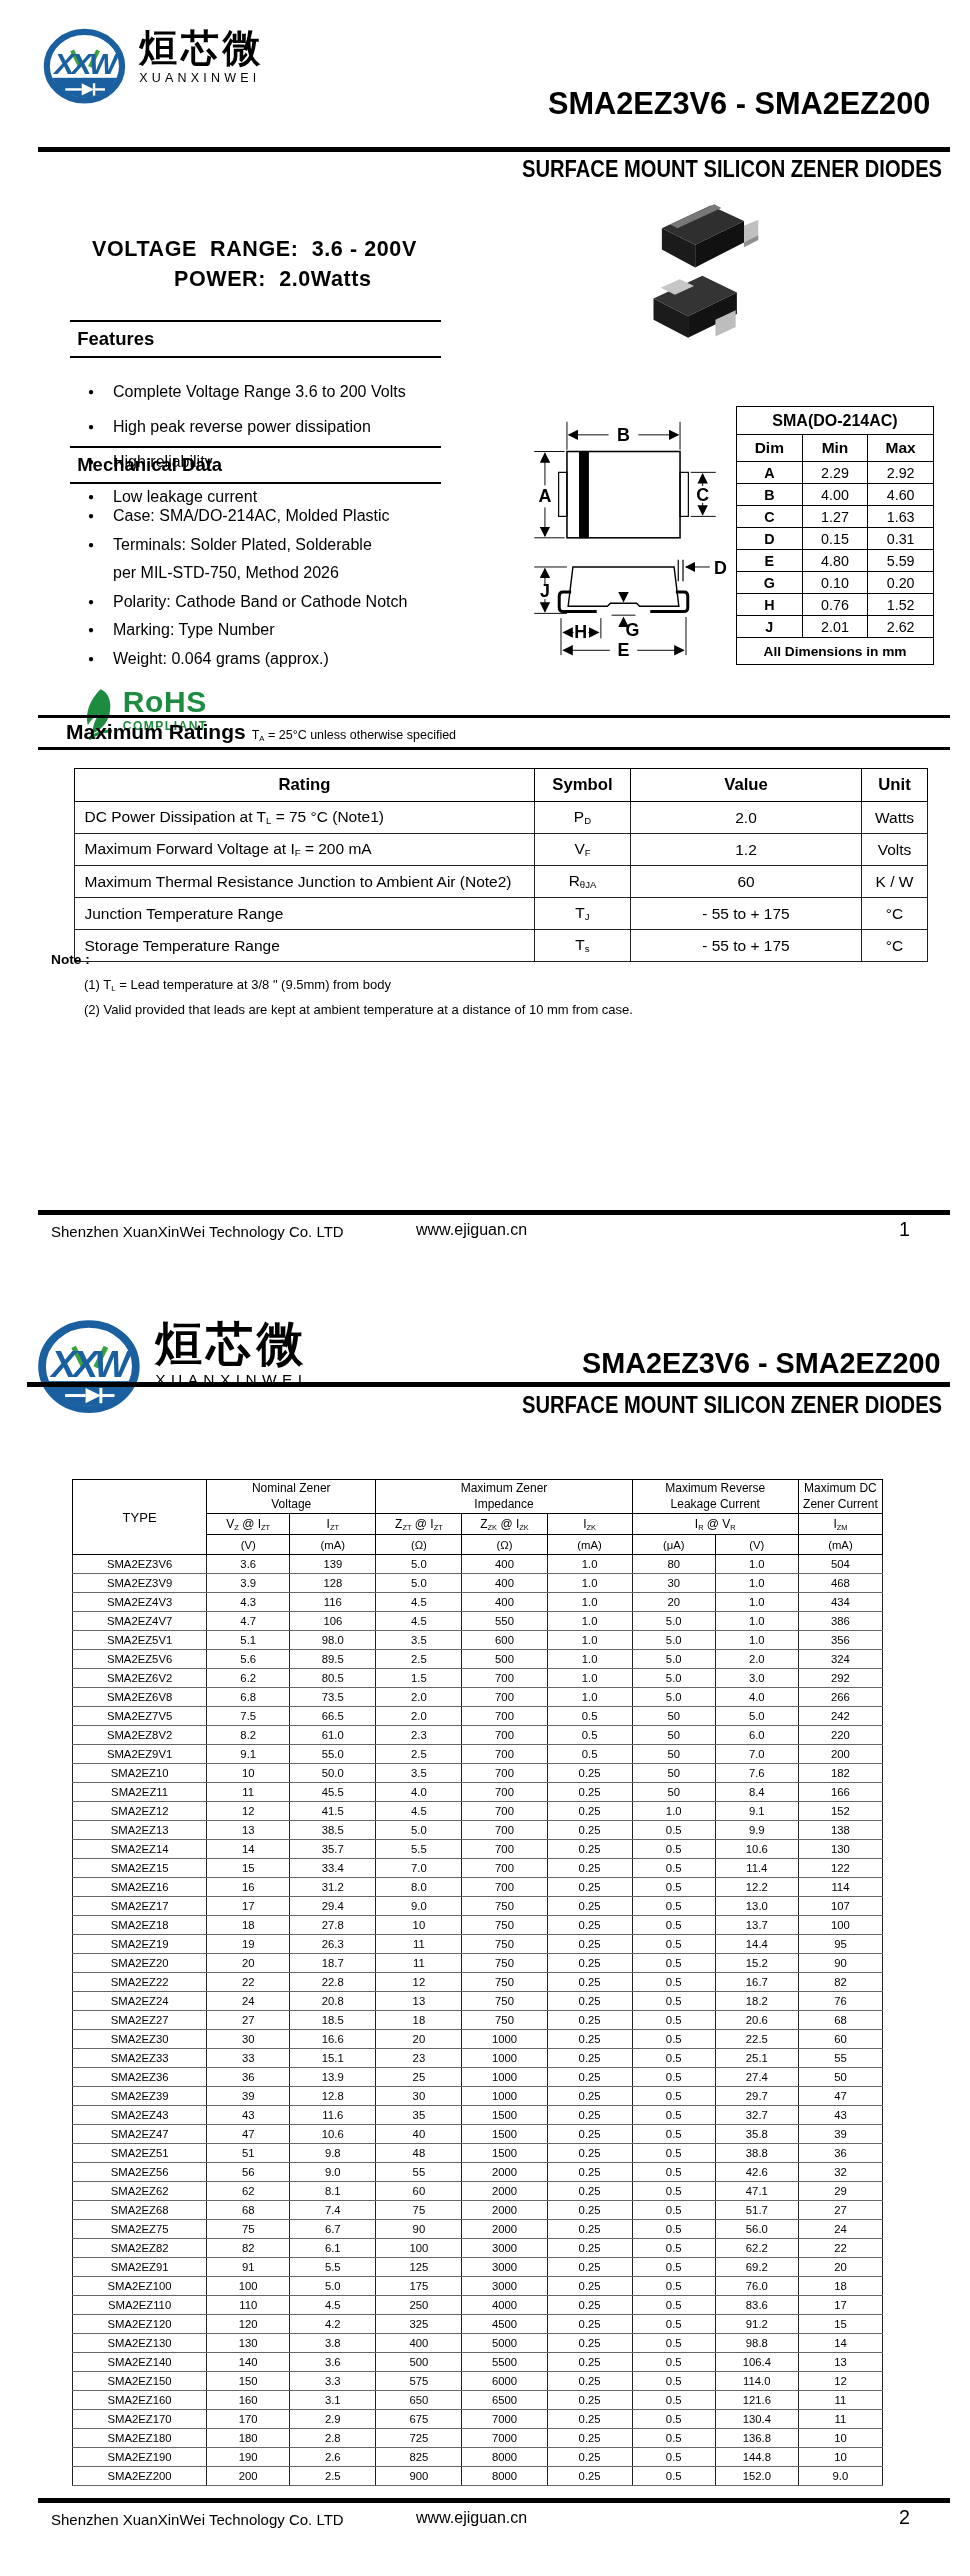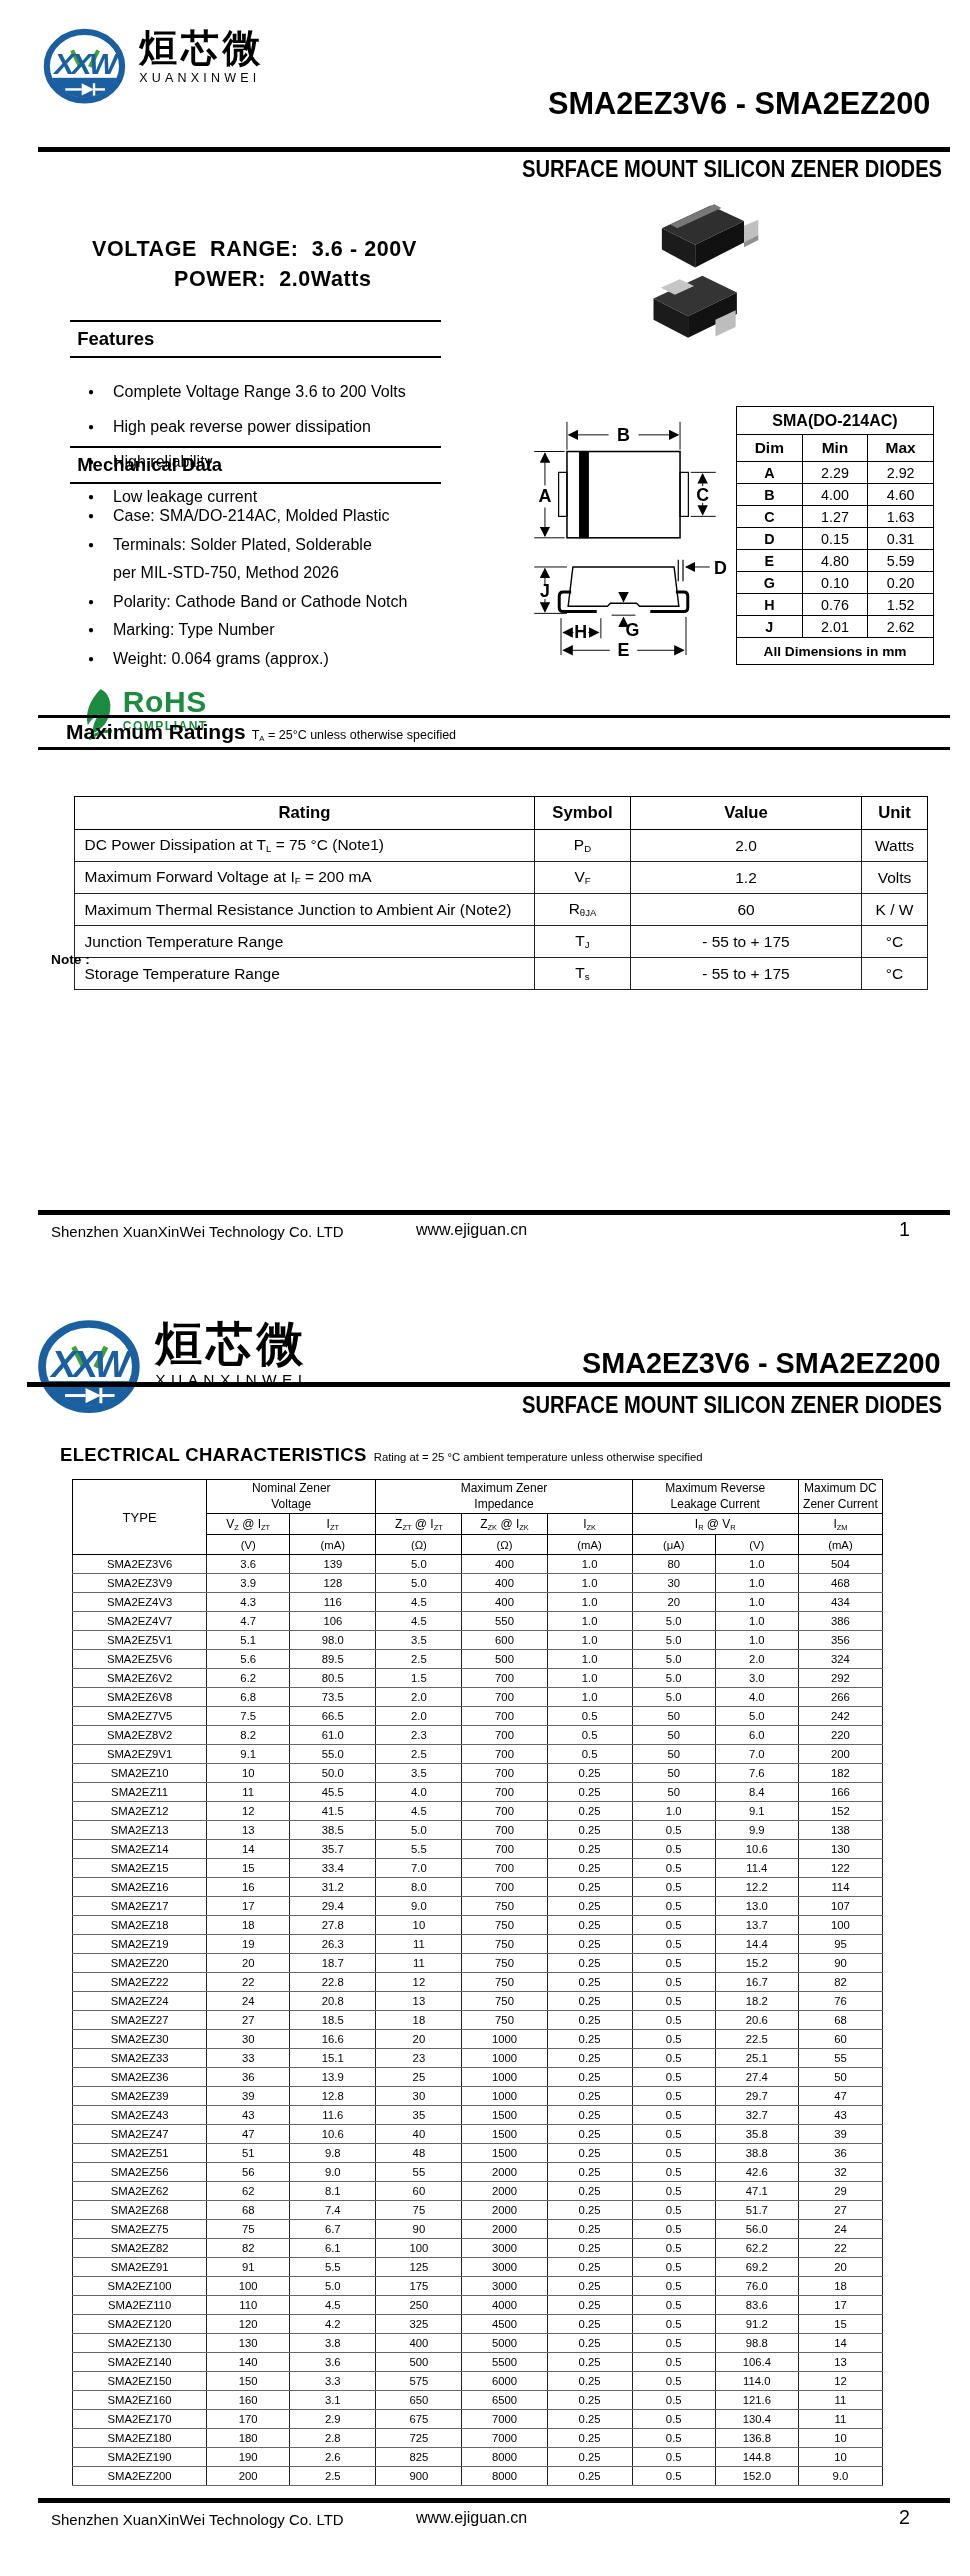--- a/index.html
+++ b/index.html
@@ -58,21 +58,21 @@
   .dim-title{font-size:16px;font-weight:600;height:27.4px;}
   .dim-h{font-size:15.5px;font-weight:bold;height:26px;}
   .dim-table tbody td{font-size:14.3px;height:21px;}
   .dim-table tbody td.dimL{font-weight:bold;}
   .dim-note{font-size:13.7px;font-weight:bold;height:26px;}
 
   
   .mr-band{left:38px;top:715px;width:912px;height:35px;border-top:3px solid #000;border-bottom:3px solid #000;display:flex;align-items:baseline;box-sizing:border-box;padding-top:2px;}
   .mr-title{font-size:21px;font-weight:bold;margin-left:28px;}
   .mr-cond{font-size:12.5px;margin-left:6px;}
-  .ratings-table{position:absolute;left:74px;top:796px;width:853px;border-collapse:collapse;border:1.2px solid #000;table-layout:fixed;}
+  .ratings-table{position:absolute;left:74px;top:768px;width:853px;border-collapse:collapse;border:1.2px solid #000;table-layout:fixed;}
   .ratings-table th{font-size:16.7px;font-weight:bold;height:30px;border:0.6px solid #000;}
   .ratings-table td{font-size:15.5px;height:29px;text-align:center;border:0.6px solid #222;}
   .ratings-table td.rleft{text-align:left;padding-left:9.5px;}
 
   .notes{position:absolute;left:51px;top:952px;}
   .notes-label{font-size:13.7px;font-weight:bold;}
   .note-item{font-size:13px;margin-left:33px;margin-top:9.5px;white-space:nowrap;}
 
   
   .footer-rule{left:38px;top:1210px;width:912px;height:5.4px;}
@@ -385,20 +385,24 @@
           <td class="rleft">Storage Temperature Range</td>
           <td>T<sub>s</sub></td>
           <td>- 55 to + 175</td>
           <td>°C</td>
         </tr>
       </tbody>
   </table>
 
   <div class="notes">
     <div class="notes-label">Note :</div>
+    <div id="notes-items">
+        <div class="note-item">(1) T<sub>L</sub> = Lead temperature at 3/8 " (9.5mm) from body</div>
+        <div class="note-item">(2) Valid provided that leads are kept at ambient temperature at a distance of 10 mm from case.</div>
+      </div>
   </div>
 
   <div class="rule footer-rule"></div>
   <span class="f-company">Shenzhen XuanXinWei Technology Co. LTD</span>
   <span class="f-site">www.ejiguan.cn</span>
   <span class="f-page">1</span>
 </div>
 
 <div class="page">
 
@@ -422,24 +426,20 @@
     <div class="logo-txt">
       <div class="logo-cn">烜芯微</div>
       <div class="logo-en">XUANXINWEI</div>
     </div>
   </div>
 
   <div class="doc-title t2">SMA2EZ3V6 - SMA2EZ200</div>
   <div class="rule hr2"></div>
   <div class="doc-subtitle s2">SURFACE MOUNT SILICON ZENER DIODES</div>
 
-  <div class="ec-line">
-    <span class="ec-head">ELECTRICAL CHARACTERISTICS</span>
-    <span class="ec-cond">Rating at  = 25 °C ambient temperature unless otherwise specified</span>
-  </div>
 
   <table class="elec-table">
     <colgroup>
       <col style="width:134px">
         <col style="width:83px">
         <col style="width:86px">
         <col style="width:86px">
       <col style="width:85px">
         <col style="width:85px">
         <col style="width:83px">

